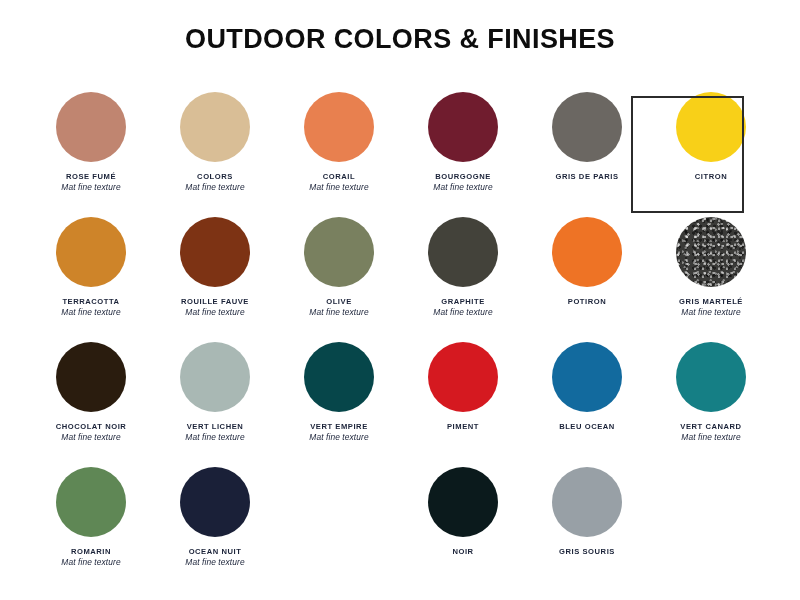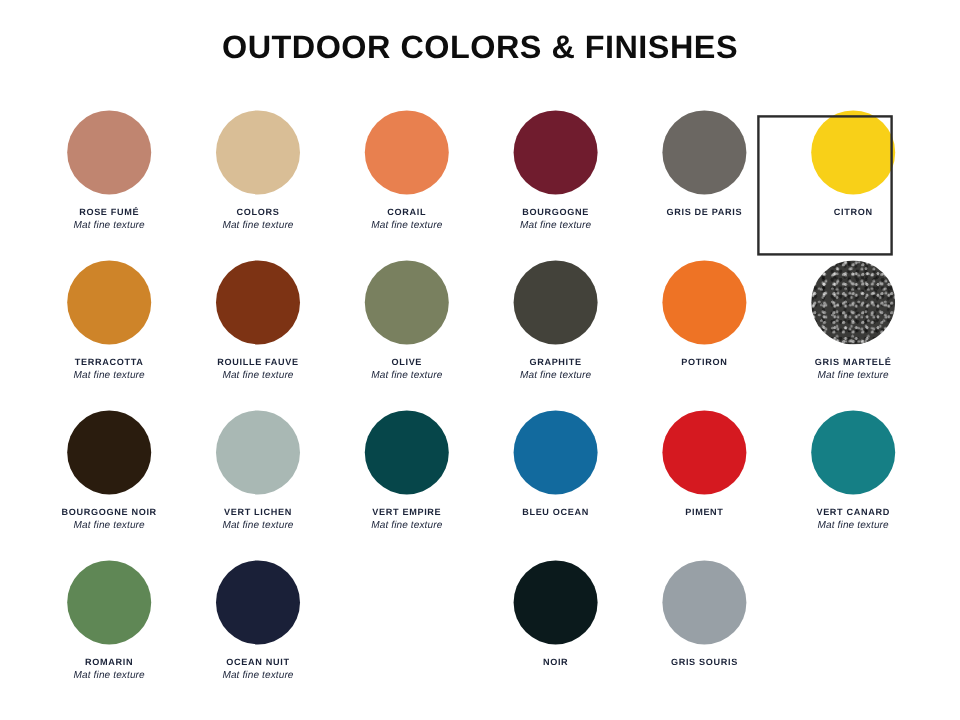--- a/index.html
+++ b/index.html
@@ -235,21 +235,21 @@
         <div class="cell-text">
           <div class="swatch-name">GRIS MARTELÉ</div>
           <div class="swatch-finish">Mat fine texture</div>
         </div>
       </div>
       <div class="cell">
         <div class="swatch-wrap">
           <div class="swatch" style="background-color: rgb(42, 28, 14);"></div>
         </div>
         <div class="cell-text">
-          <div class="swatch-name">BOURGOGNE NOIR</div>
+          <div class="swatch-name">CHOCOLAT NOIR</div>
           <div class="swatch-finish">Mat fine texture</div>
         </div>
       </div>
       <div class="cell">
         <div class="swatch-wrap">
           <div class="swatch" style="background-color: rgb(169, 184, 180);"></div>
         </div>
         <div class="cell-text">
           <div class="swatch-name">VERT LICHEN</div>
           <div class="swatch-finish">Mat fine texture</div>
@@ -259,36 +259,36 @@
         <div class="swatch-wrap">
           <div class="swatch" style="background-color: rgb(6, 70, 74);"></div>
         </div>
         <div class="cell-text">
           <div class="swatch-name">VERT EMPIRE</div>
           <div class="swatch-finish">Mat fine texture</div>
         </div>
       </div>
       <div class="cell">
         <div class="swatch-wrap">
+          <div class="swatch" style="background-color: rgb(213, 25, 32);"></div>
+        </div>
+        <div class="cell-text">
+          <div class="swatch-name">PIMENT</div>
+        </div>
+      </div>
+      <div class="cell">
+        <div class="swatch-wrap">
           <div class="swatch" style="background-color: rgb(18, 106, 158);"></div>
         </div>
         <div class="cell-text">
           <div class="swatch-name">BLEU OCEAN</div>
         </div>
       </div>
       <div class="cell">
         <div class="swatch-wrap">
-          <div class="swatch" style="background-color: rgb(213, 25, 32);"></div>
-        </div>
-        <div class="cell-text">
-          <div class="swatch-name">PIMENT</div>
-        </div>
-      </div>
-      <div class="cell">
-        <div class="swatch-wrap">
           <div class="swatch" style="background-color: rgb(21, 127, 133);"></div>
         </div>
         <div class="cell-text">
           <div class="swatch-name">VERT CANARD</div>
           <div class="swatch-finish">Mat fine texture</div>
         </div>
       </div>
       <div class="cell">
         <div class="swatch-wrap">
           <div class="swatch" style="background-color: rgb(95, 135, 85);"></div>

